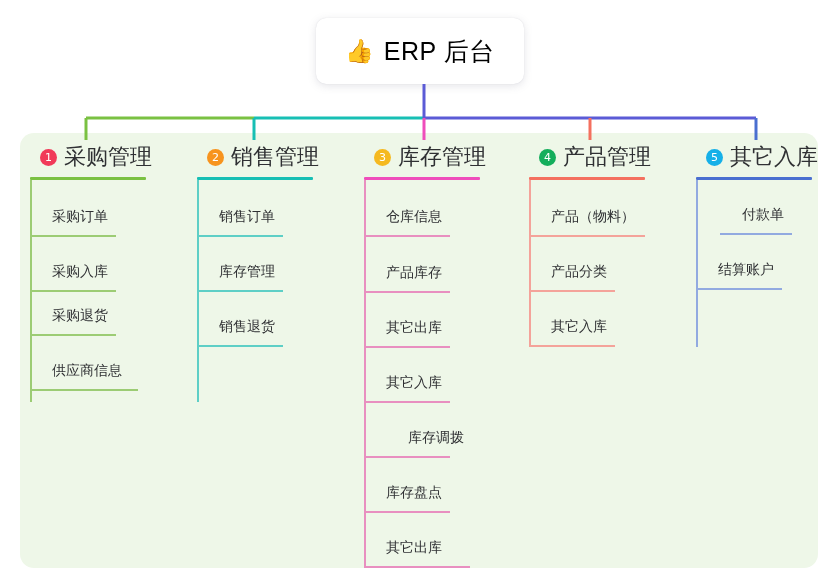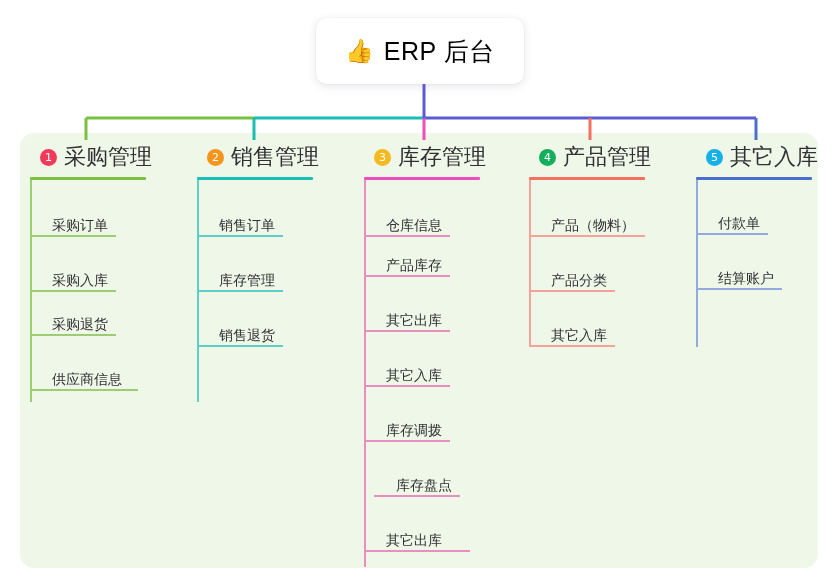--- a/index.html
+++ b/index.html
@@ -114,21 +114,21 @@
     left: 0px;
     top: 0;
     width: 2px;
   }
   .leaf {
     position: relative;
     box-sizing: border-box;
     display: flex;
     align-items: flex-end;
     padding-left: 22px;
-    padding-bottom: 4px;
+    padding-bottom: 13px;
   }
   .leaf-label {
     font-size: 14px;
     color: #2f3033;
     white-space: nowrap;
     line-height: 16px;
   }
   .leaf-rule {
     position: absolute;
     left: 0;
@@ -214,37 +214,37 @@
           <span class="badge" style="background: rgb(245, 185, 32);">3</span>
           <span class="col-title">库存管理</span>
         </div>
         <div class="head-rule" style="background: rgb(239, 77, 187); width: 116px;"></div>
         <div class="items">
           <div class="spine" style="background: rgb(232, 143, 192); height: 387px;"></div>
           <div class="leaf" style="height: 57px;">
             <span class="leaf-label">仓库信息</span>
             <div class="leaf-rule" style="background: rgb(232, 143, 192); width: 86px;"></div>
           </div>
-          <div class="leaf" style="height: 40px;">
+          <div class="leaf" style="height: 56px;">
             <span class="leaf-label">产品库存</span>
             <div class="leaf-rule" style="background: rgb(232, 143, 192); width: 86px;"></div>
           </div>
           <div class="leaf" style="height: 55px;">
             <span class="leaf-label">其它出库</span>
             <div class="leaf-rule" style="background: rgb(232, 143, 192); width: 86px;"></div>
           </div>
           <div class="leaf" style="height: 55px; align-items: flex-end;">
             <span class="leaf-label">其它入库</span>
             <div class="leaf-rule" style="background: rgb(232, 143, 192); width: 86px;"></div>
           </div>
-          <div class="leaf" style="height: 55px;">
+          <div class="leaf" style="height: 55px; justify-content: center;">
             <span class="leaf-label">库存调拨</span>
             <div class="leaf-rule" style="background: rgb(232, 143, 192); width: 86px;"></div>
           </div>
-          <div class="leaf" style="height: 55px; margin-left: 10px;">
+          <div class="leaf" style="height: 55px;">
             <span class="leaf-label">库存盘点</span>
             <div class="leaf-rule" style="background: rgb(232, 143, 192); width: 86px;"></div>
           </div>
           <div class="leaf" style="height: 55px;">
             <span class="leaf-label">其它出库</span>
             <div class="leaf-rule" style="background: rgb(232, 143, 192); width: 106px;"></div>
           </div>
         </div>
       </div>
       <div class="column" style="left: 529px;">
@@ -270,21 +270,21 @@
         </div>
       </div>
       <div class="column" style="left: 696px;">
         <div class="col-head">
           <span class="badge" style="background: rgb(22, 176, 232);">5</span>
           <span class="col-title">其它入库</span>
         </div>
         <div class="head-rule" style="background: rgb(74, 111, 208); width: 116px;"></div>
         <div class="items">
           <div class="spine" style="background: rgb(146, 170, 224); height: 167px;"></div>
-          <div class="leaf" style="height: 55px;">
+          <div class="leaf" style="height: 55px; margin-left: 24px;">
             <span class="leaf-label">付款单</span>
             <div class="leaf-rule" style="background: rgb(146, 170, 224); width: 72px;"></div>
           </div>
           <div class="leaf" style="height: 55px;">
             <span class="leaf-label">结算账户</span>
             <div class="leaf-rule" style="background: rgb(146, 170, 224); width: 86px;"></div>
           </div>
         </div>
       </div>
     </div>

